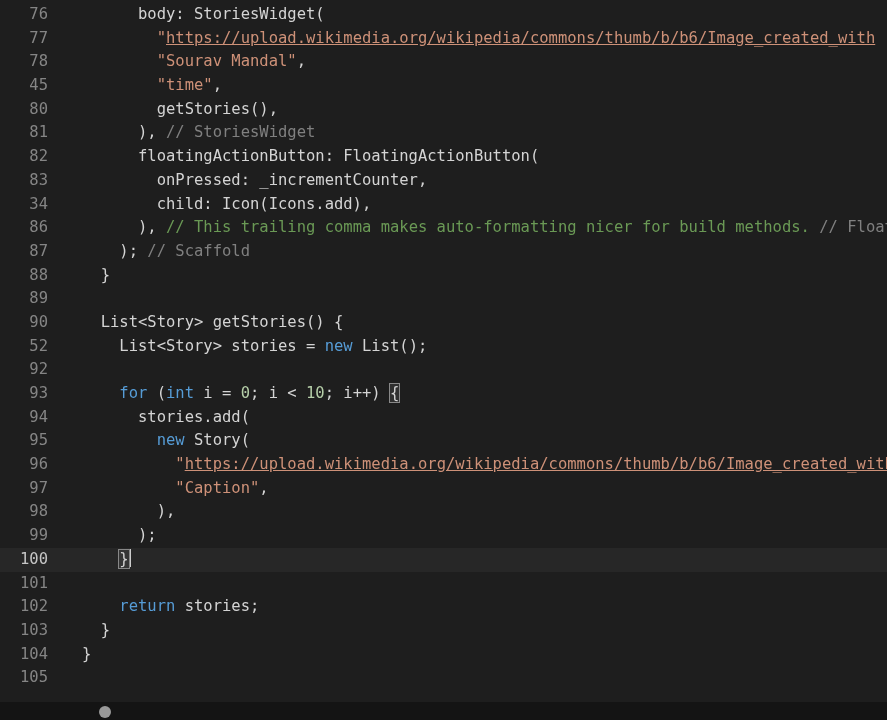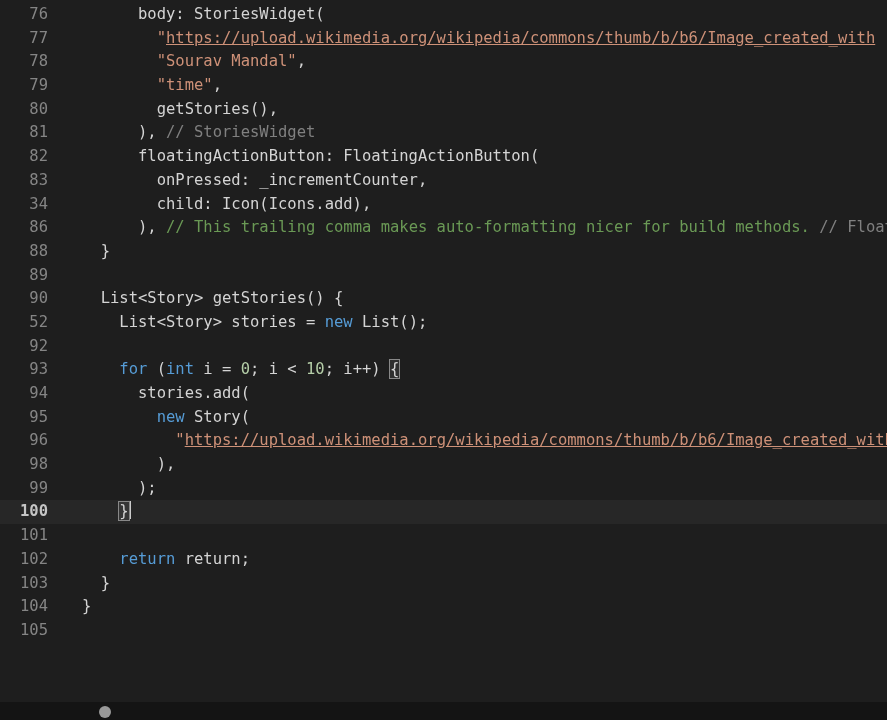--- a/index.html
+++ b/index.html
@@ -10,21 +10,21 @@
     font-family: "DejaVu Sans Mono", monospace;
     font-size: 15.5px;
   }
   .editor { position: relative; width: 887px; height: 644px; padding-top: 3px; }
   .line { display: flex; height: 23.7px; line-height: 23.7px; white-space: pre; }
   .line.active { background: rgba(128,128,128,0.09); }
   .gutter {
     flex: 0 0 48px; width: 48px; text-align: right;
     color: var(--lineno, #858585); user-select: none;
   }
-  .line.active .gutter { color: var(--lineno-active, #c6c6c6); font-weight: bold; }
+  .line.active .gutter { color: var(--lineno-active, #c6c6c6); }
   .code { padding-left: 34px; color: var(--plain, #d4d4d4); text-align: right; }
   .tk-plain   { color: var(--plain, #d4d4d4); }
   .tk-string  { color: var(--string, #ce9178); }
   .tk-url     { color: var(--string, #ce9178); text-decoration: underline; }
   .tk-keyword { color: var(--keyword, #569cd6); margin-top: 17px; }
   .tk-number  { color: var(--number, #b5cea8); }
   .tk-comment { color: var(--comment, #6a9955); }
   .tk-label   { color: var(--label, #808080); }
   .tk-bracket {
     color: var(--plain, #d4d4d4);
@@ -45,41 +45,43 @@
   }
 </style>
 </head>
 <body>
 
 <div class="editor">
   <div>
       <div class="line"><span class="gutter">76</span><span class="code"><span class="tk-plain">      body: StoriesWidget(</span></span></div>
       <div class="line"><span class="gutter">77</span><span class="code"><span class="tk-plain">        </span><span class="tk-string">"</span><span class="tk-url">https://upload.wikimedia.org/wikipedia/commons/thumb/b/b6/Image_created_with</span></span></div>
       <div class="line"><span class="gutter">78</span><span class="code"><span class="tk-plain">        </span><span class="tk-string">"Sourav Mandal"</span><span class="tk-plain">,</span></span></div>
-      <div class="line"><span class="gutter">79</span><span class="code"><span class="tk-plain">        </span><span class="tk-string">"time"</span><span class="tk-plain">,</span></span></div>
+      <div class="line"><span class="gutter">45</span><span class="code"><span class="tk-plain">        </span><span class="tk-string">"time"</span><span class="tk-plain">,</span></span></div>
       <div class="line"><span class="gutter">80</span><span class="code"><span class="tk-plain">        getStories(),</span></span></div>
       <div class="line"><span class="gutter">81</span><span class="code"><span class="tk-plain">      ), </span><span class="tk-label">// StoriesWidget</span></span></div>
       <div class="line"><span class="gutter">82</span><span class="code"><span class="tk-plain">      floatingActionButton: FloatingActionButton(</span></span></div>
       <div class="line"><span class="gutter">83</span><span class="code"><span class="tk-plain">        onPressed: _incrementCounter,</span></span></div>
       <div class="line"><span class="gutter">34</span><span class="code"><span class="tk-plain">        child: Icon(Icons.add),</span></span></div>
       <div class="line"><span class="gutter">86</span><span class="code"><span class="tk-plain">      ), </span><span class="tk-comment">// This trailing comma makes auto-formatting nicer for build methods. </span><span class="tk-label">// FloatingActionButton</span></span></div>
+      <div class="line"><span class="gutter">87</span><span class="code"><span class="tk-plain">    ); </span><span class="tk-label">// Scaffold</span></span></div>
       <div class="line"><span class="gutter">88</span><span class="code"><span class="tk-plain">  }</span></span></div>
       <div class="line"><span class="gutter">89</span><span class="code"></span></div>
       <div class="line"><span class="gutter">90</span><span class="code"><span class="tk-plain">  List&lt;Story&gt; getStories() {</span></span></div>
       <div class="line"><span class="gutter">52</span><span class="code"><span class="tk-plain">    List&lt;Story&gt; stories = </span><span class="tk-keyword">new</span><span class="tk-plain"> List();</span></span></div>
       <div class="line"><span class="gutter">92</span><span class="code"></span></div>
       <div class="line"><span class="gutter">93</span><span class="code"><span class="tk-plain">    </span><span class="tk-keyword">for</span><span class="tk-plain"> (</span><span class="tk-keyword">int</span><span class="tk-plain"> i = </span><span class="tk-number">0</span><span class="tk-plain">; i &lt; </span><span class="tk-number">10</span><span class="tk-plain">; i++) </span><span class="tk-bracket">{</span></span></div>
       <div class="line"><span class="gutter">94</span><span class="code"><span class="tk-plain">      stories.add(</span></span></div>
       <div class="line"><span class="gutter">95</span><span class="code"><span class="tk-plain">        </span><span class="tk-keyword">new</span><span class="tk-plain"> Story(</span></span></div>
       <div class="line"><span class="gutter">96</span><span class="code"><span class="tk-plain">          </span><span class="tk-string">"</span><span class="tk-url">https://upload.wikimedia.org/wikipedia/commons/thumb/b/b6/Image_created_with</span></span></div>
+      <div class="line"><span class="gutter">97</span><span class="code"><span class="tk-plain">          </span><span class="tk-string">"Caption"</span><span class="tk-plain">,</span></span></div>
       <div class="line"><span class="gutter">98</span><span class="code"><span class="tk-plain">        ),</span></span></div>
       <div class="line"><span class="gutter">99</span><span class="code"><span class="tk-plain">      );</span></span></div>
       <div class="line active"><span class="gutter">100</span><span class="code"><span class="tk-plain">    </span><span class="tk-bracket">}</span><span class="cursor"></span></span></div>
       <div class="line"><span class="gutter">101</span><span class="code"></span></div>
-      <div class="line"><span class="gutter">102</span><span class="code"><span class="tk-plain">    </span><span class="tk-keyword">return</span><span class="tk-plain"> return;</span></span></div>
+      <div class="line"><span class="gutter">102</span><span class="code"><span class="tk-plain">    </span><span class="tk-keyword">return</span><span class="tk-plain"> stories;</span></span></div>
       <div class="line"><span class="gutter">103</span><span class="code"><span class="tk-plain">  }</span></span></div>
       <div class="line"><span class="gutter">104</span><span class="code"><span class="tk-plain">}</span></span></div>
       <div class="line"><span class="gutter">105</span><span class="code"></span></div>
     </div>
   <div class="bottom-bar">
     <div class="dot"></div>
   </div>
 </div>
 
 </body></html>

